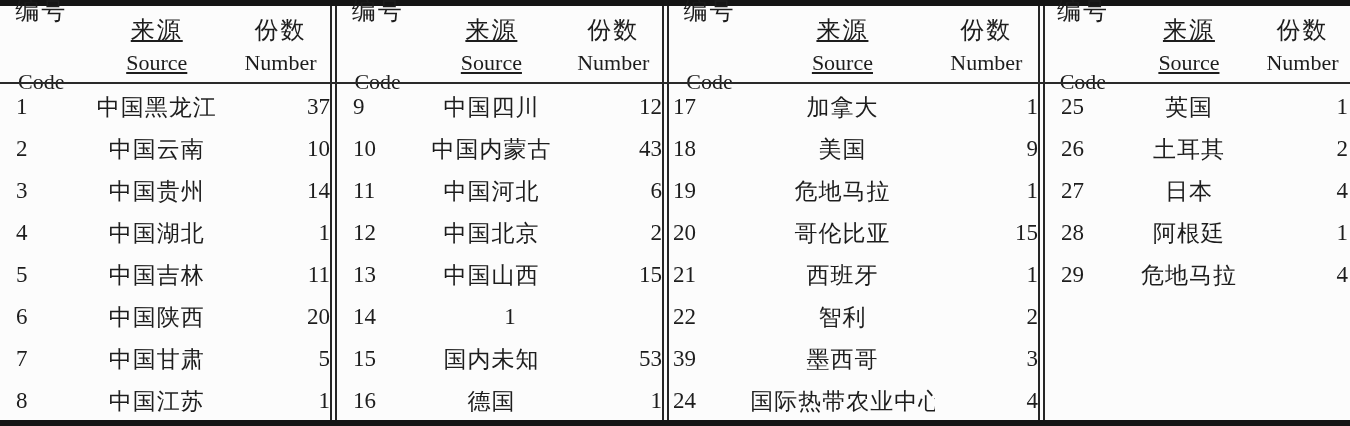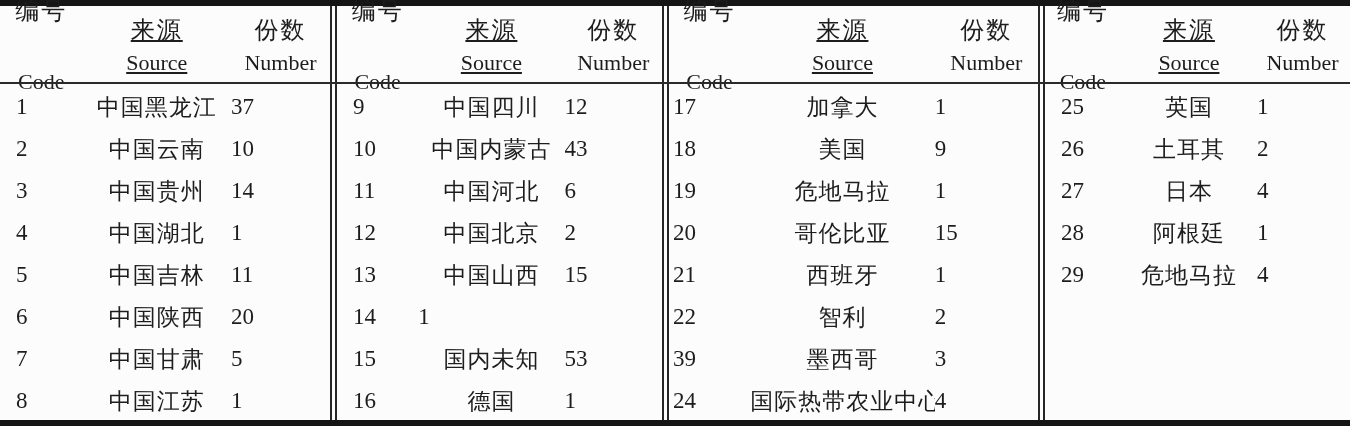--- a/index.html
+++ b/index.html
@@ -72,21 +72,21 @@
   .trow {
     height: 42px;
     flex: none;
     display: flex;
     align-items: center;
     font-size: 23px;
   }
   .tcell { overflow: hidden; white-space: nowrap; }
   .tcell.code   { width: 25%; text-align: left; padding-left: 16px; }
   .tcell.source { width: 45%; text-align: center; letter-spacing: 1px; }
-  .tcell.number { width: 30%; text-align: left; }
+  .tcell.number { width: 30%; text-align: right; }
   .g3 .tcell.code   { width: 22%; padding-left: 4px; }
   .g3 .tcell.source { width: 50%; }
   .g3 .tcell.number { width: 28%; }
 </style>
 </head>
 <body>
 
 <div class="paper">
   <div class="table-inner">
 

